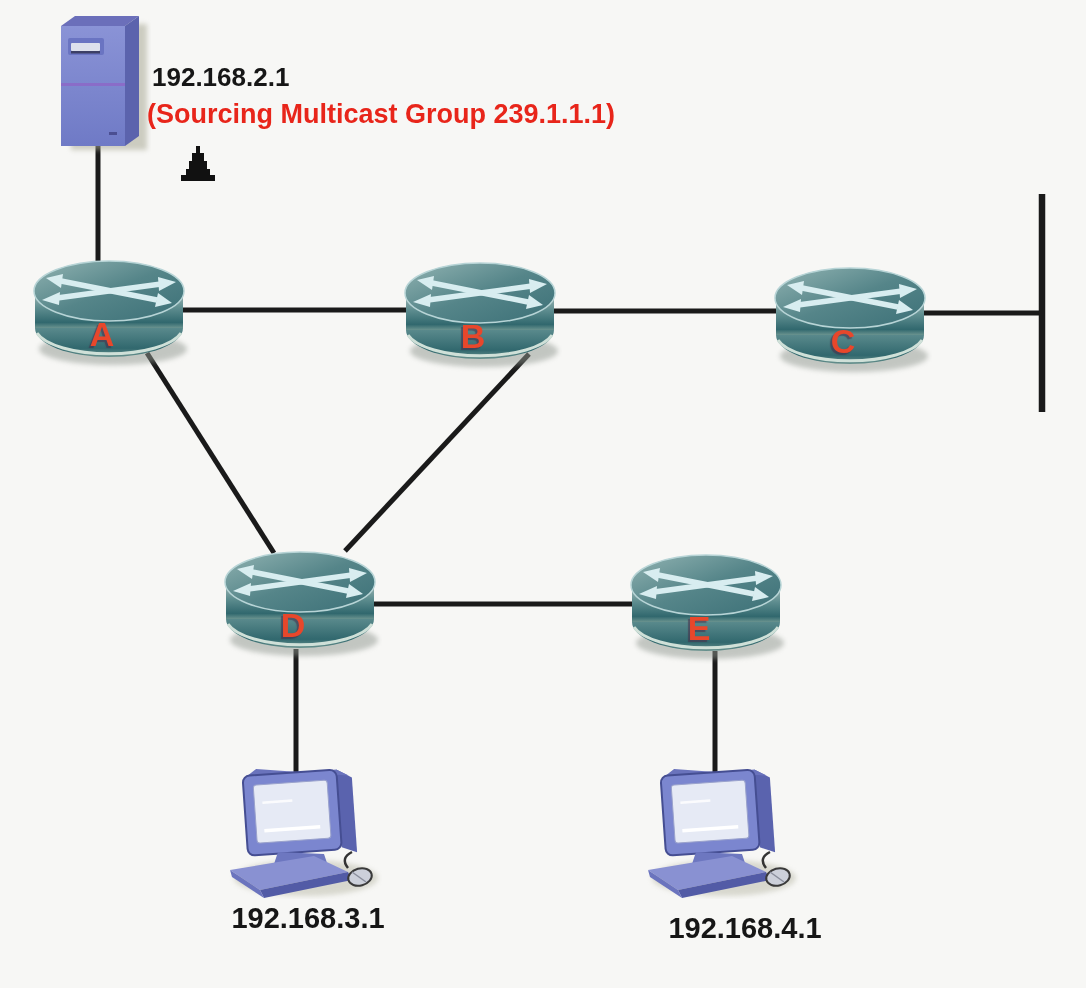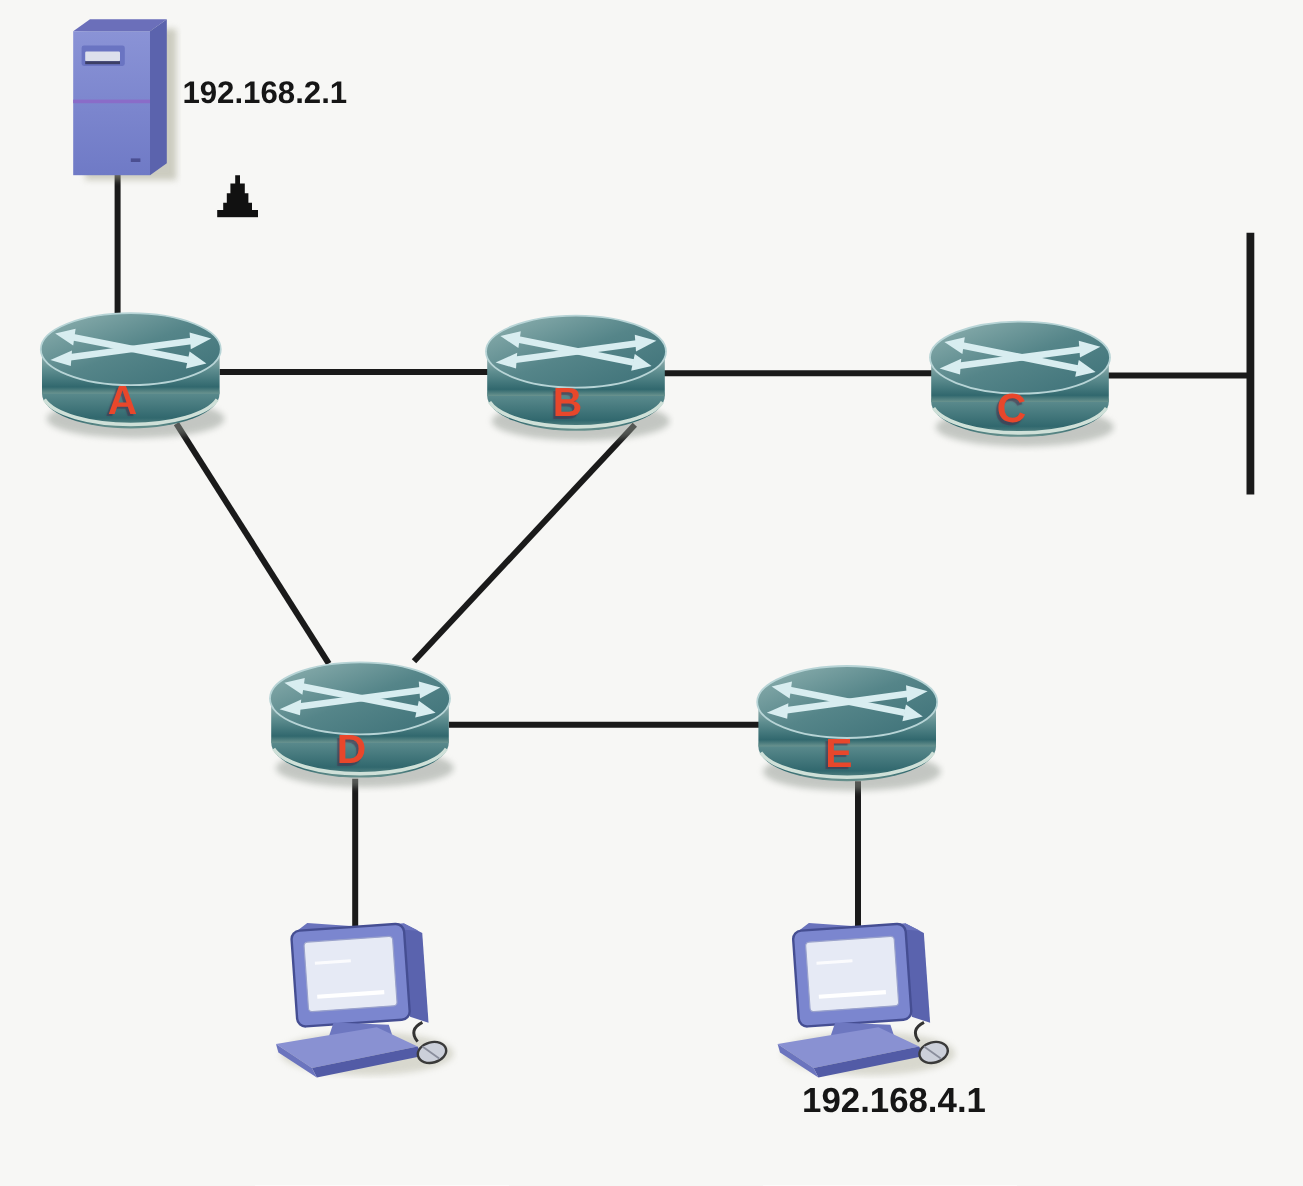--- a/index.html
+++ b/index.html
@@ -10,21 +10,21 @@
     padding-left:40px;
   }
   .links-layer{position:absolute;left:0;top:0;width:1086px;height:988px;}
   .icon{position:absolute;}
   .lbl{position:absolute;font-weight:bold;color:#161616;white-space:nowrap;}
   .lbl-server-ip{left:152px;top:62px;font-size:26px;}
   .lbl-source-note{left:147px;top:99px;font-size:27px;color:#e8251a;}
   .lbl-rp{left:537px;top:360px;width:192px;font-size:26px;line-height:27px;white-space:normal;}
   .lbl-host{top:902px;width:180px;font-size:29px;text-align:center;}
   .lbl-host.h1{left:218px;}
-  .lbl-host.h2{left:655px;}
+  .lbl-host.h2{left:655px;margin-top:10px;}
   .router-letter{
     position:absolute;width:44px;height:40px;text-align:center;
     font-size:34px;line-height:40px;font-weight:bold;color:#e8472b;
     text-shadow:-2px 2px 1px rgba(70,40,70,0.55);
   }
 </style>
 </head>
 <body>
 
 <div class="canvas">
@@ -113,20 +113,21 @@
       <path d="M296,649 L296,776"></path>
       <path d="M715,651 L715,777"></path>
       <path d="M1042,194 L1042,412" stroke-width="6.5"></path>
     </g>
   </svg>
 
   <svg class="icon" style="left:55px;top:10px" width="96" height="146" viewBox="0 0 96 146">
       <use href="#server-glyph"></use>
     </svg>
   <div class="lbl lbl-server-ip">192.168.2.1</div>
+  <div class="lbl lbl-source-note">(Sourcing Multicast Group 239.1.1.1)</div>
   <svg class="icon" style="left:177px;top:144px" width="42" height="42" viewBox="0 0 42 42">
     <polygon fill="#111111" points="19,2 23,2 23,9 27,9 27,17 30,17 30,25 33,25 33,31 9,31 9,25 12,25 12,17 15,17 15,9 19,9"></polygon>
     <rect x="4" y="31" width="34" height="6" fill="#111111"></rect>
   </svg>
 
   <svg class="icon" style="left:31px;top:255px" width="160" height="115" viewBox="0 0 160 115">
       <use href="#router-glyph"></use>
     </svg>
   <svg class="icon" style="left:402px;top:257px" width="160" height="115" viewBox="0 0 160 115">
       <use href="#router-glyph"></use>
@@ -148,15 +149,16 @@
   <div class="router-letter" style="left:677px;top:608px">E</div>
 
 
   <svg class="icon" style="left:222px;top:764px" width="160" height="135" viewBox="0 0 160 135">
       <use href="#pc-glyph"></use>
     </svg>
   <svg class="icon" style="left:640px;top:764px" width="160" height="135" viewBox="0 0 160 135">
       <use href="#pc-glyph"></use>
     </svg>
 
+  <div class="lbl lbl-host h1">192.168.3.1</div>
   <div class="lbl lbl-host h2">192.168.4.1</div>
 
 </div>
 
 </body></html>

